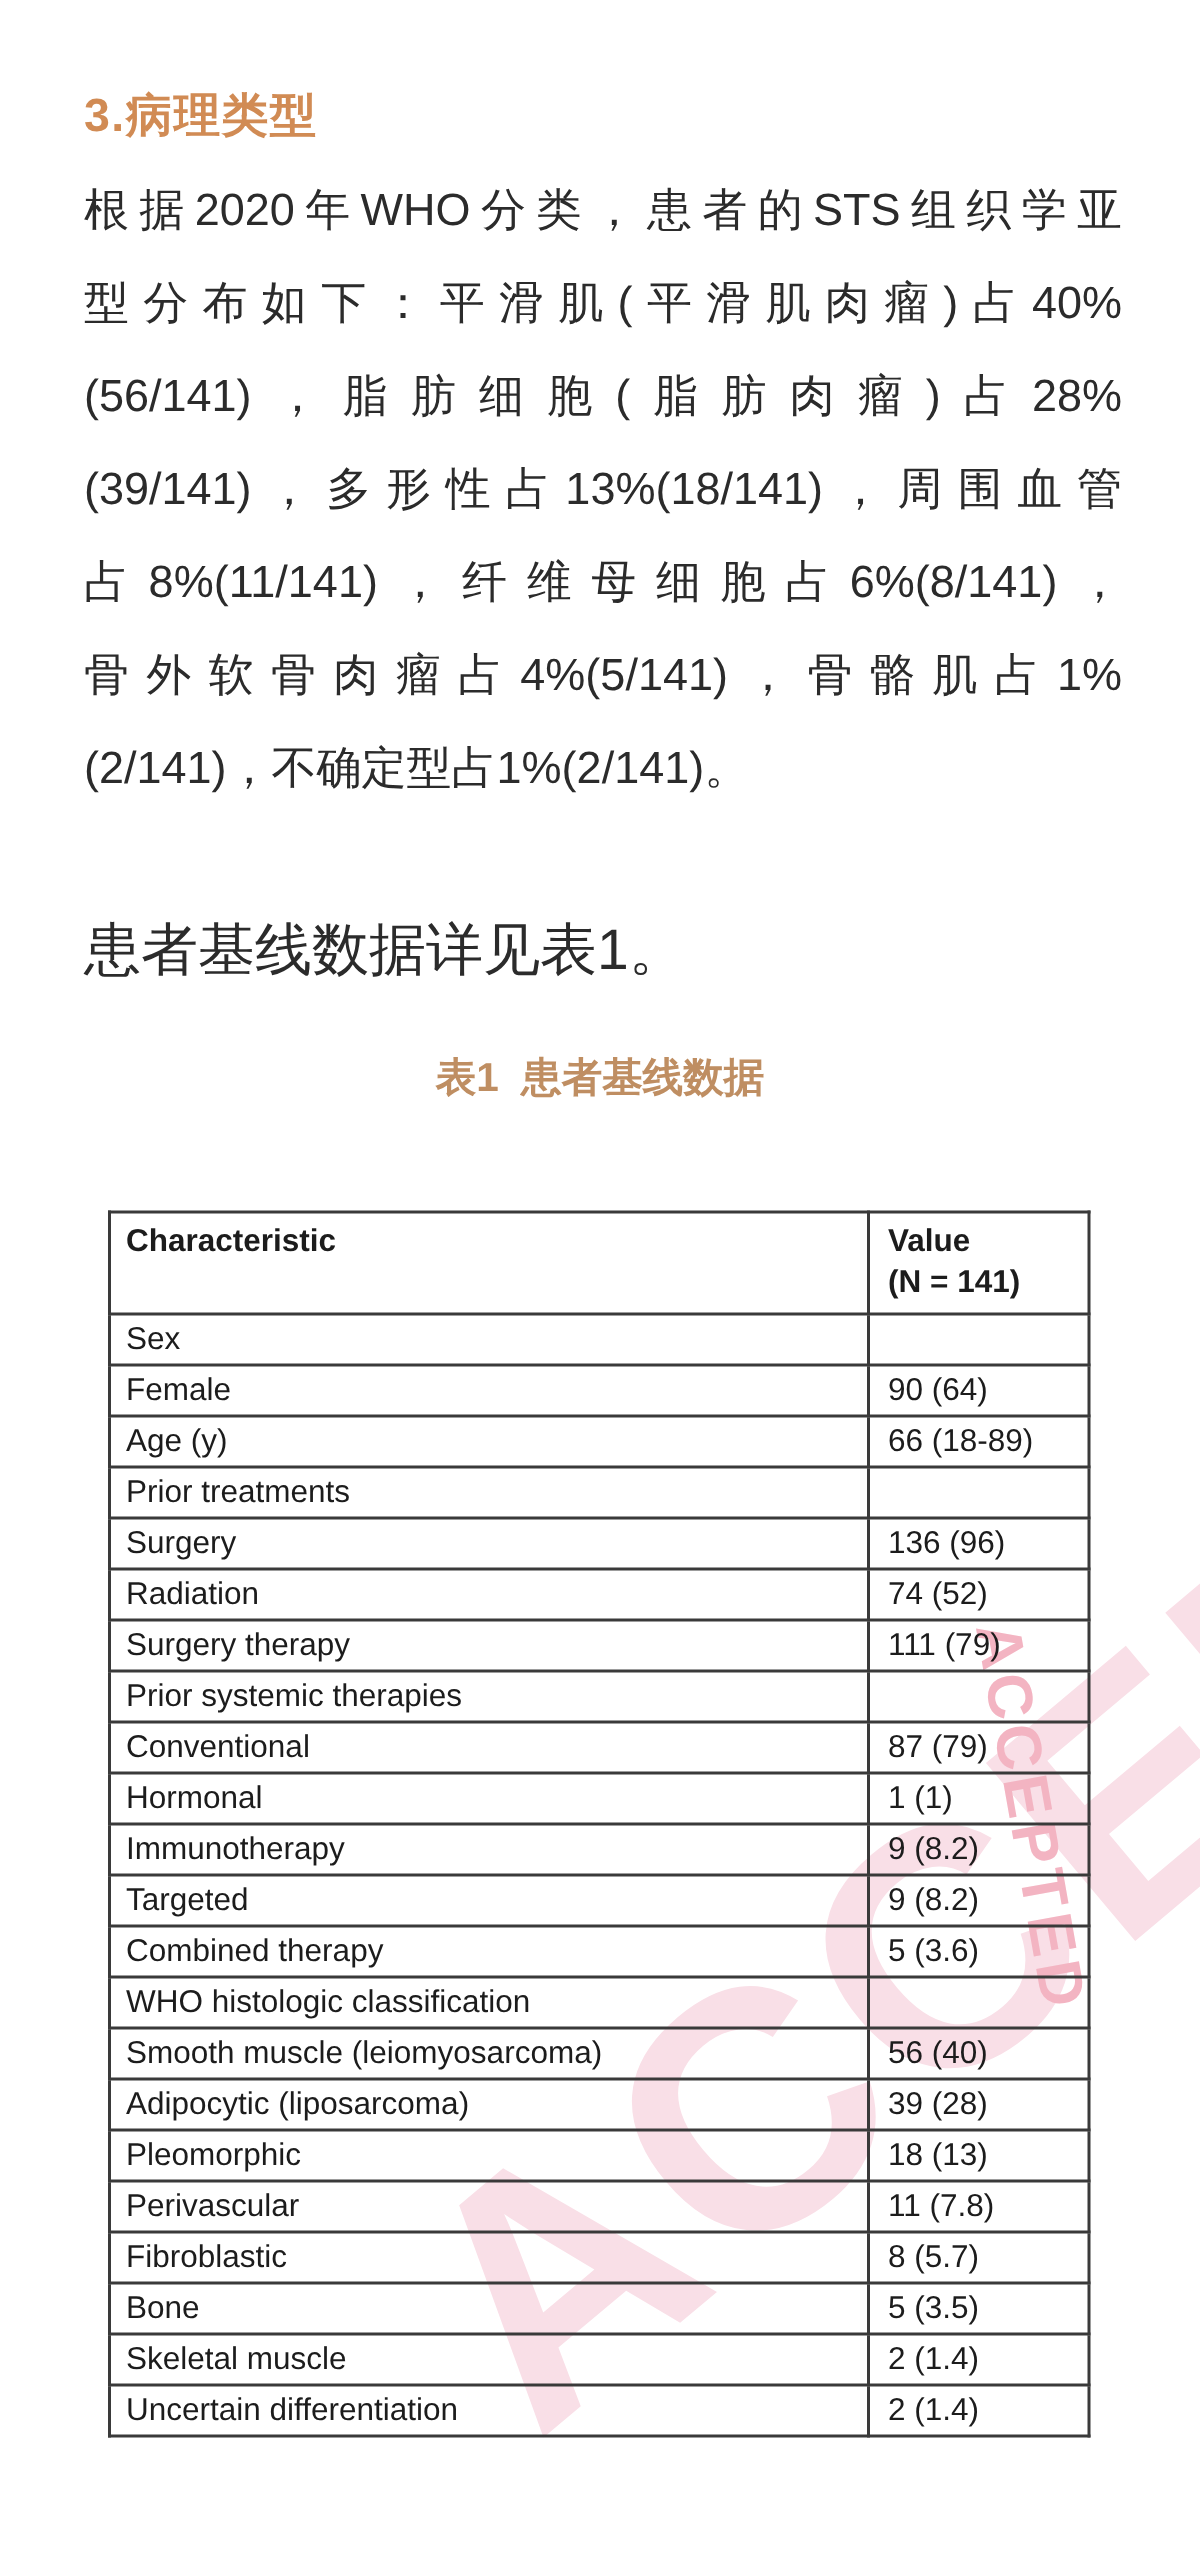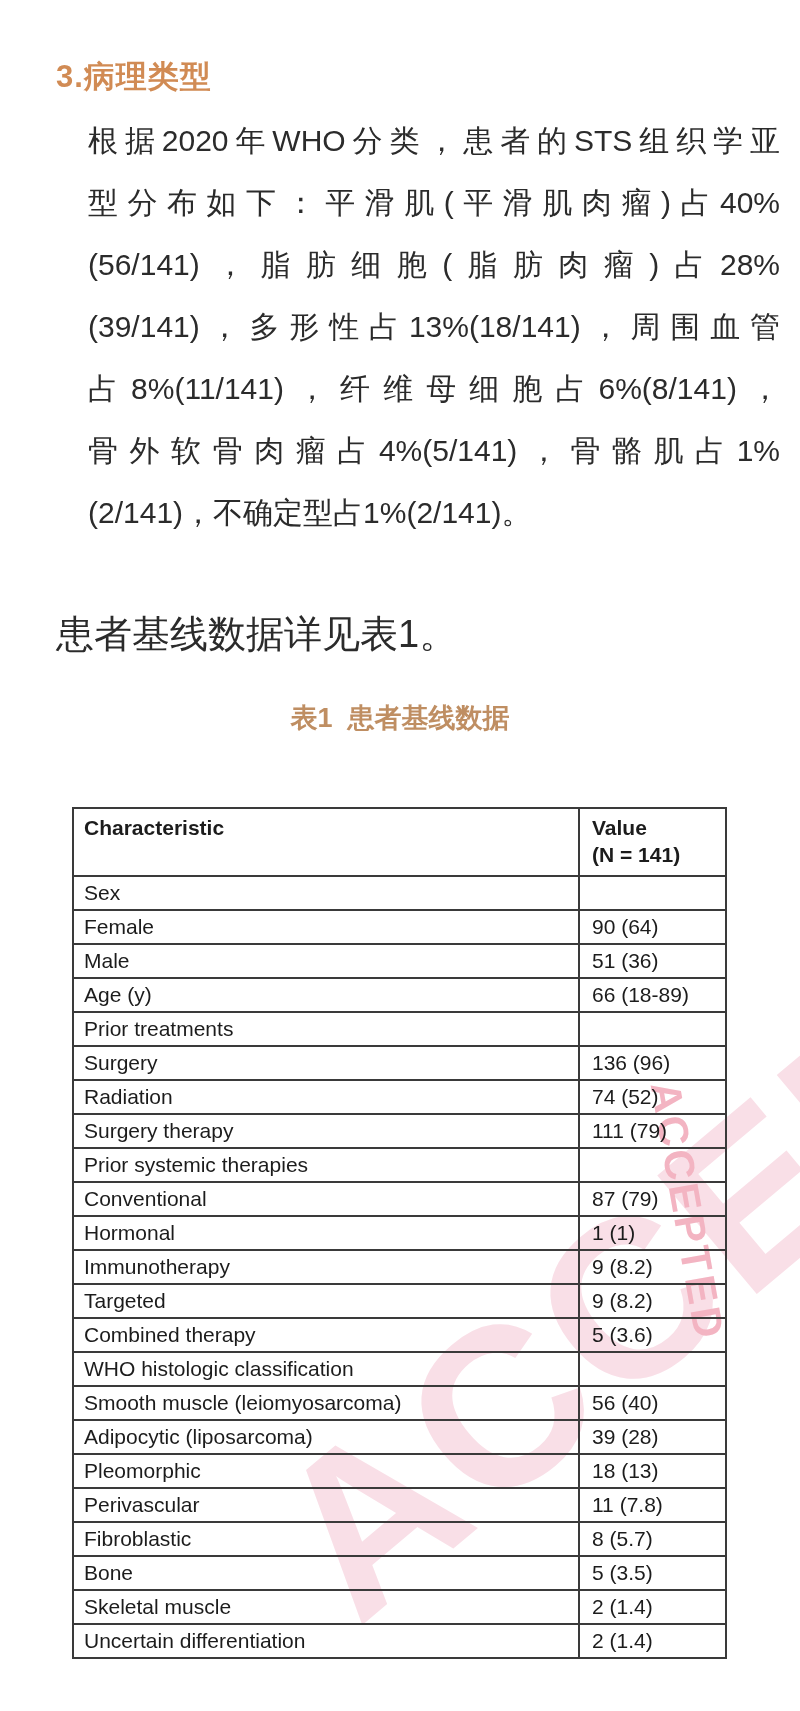--- a/index.html
+++ b/index.html
@@ -18,21 +18,21 @@
     color:#f3b4c2;transform:rotate(80deg);transform-origin:left top;
   }
   
   .layer{position:absolute;z-index:1;left:0;top:0;width:800px;height:1711px;}
   #heading{
     position:absolute;left:56px;top:56px;width:690px;
     font-size:31px;font-weight:bold;color:#d18b54;letter-spacing:1px;
   }
   #paragraph{
     position:absolute;left:56px;top:110px;width:692px;
-    font-size:30px;line-height:62px;color:#2b2b2b;margin-left:32px;
+    font-size:30px;line-height:62px;color:#2b2b2b;
   }
   .pline{text-align:justify;text-align-last:justify;}
   .pline:last-child{text-align-last:left;}
   #note{
     position:absolute;left:56px;top:612px;width:692px;
     font-size:38px;line-height:44px;color:#2b2b2b;
   }
   #table-caption{
     position:absolute;left:0;top:700px;width:800px;text-align:center;
     font-size:27px;font-weight:bold;color:#bf8e62;white-space:pre;
@@ -99,24 +99,20 @@
         </tr>
       </thead>
       <tbody id="table-body">
           <tr>
             <td class="">Sex</td>
             <td class="val"></td>
           </tr>
           <tr>
             <td class="indent">Female</td>
             <td class="val">90 (64)</td>
-          </tr>
-          <tr>
-            <td class="indent">Male</td>
-            <td class="val">51 (36)</td>
           </tr>
           <tr>
             <td class="">Age (y)</td>
             <td class="val">66 (18-89)</td>
           </tr>
           <tr>
             <td class="">Prior treatments</td>
             <td class="val"></td>
           </tr>
           <tr>

